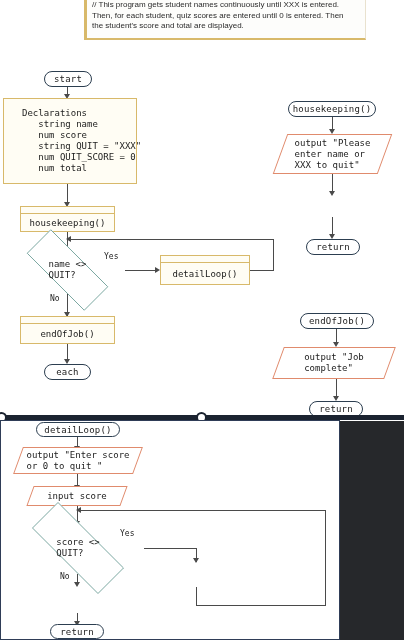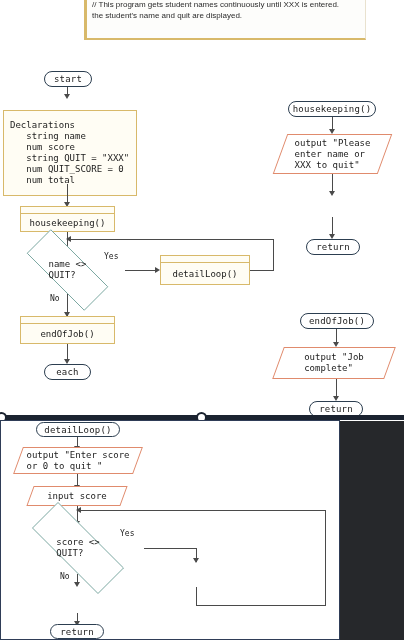--- a/index.html
+++ b/index.html
@@ -79,29 +79,30 @@
           background:#ffffff;border:2px solid #1b2330;box-sizing:border-box;}
   .panel{position:absolute;background:#ffffff;border:1px solid #2f3d57;box-sizing:border-box;}
 </style>
 </head>
 <body>
 
 <div class="stage">
 
   <div class="comment" style="left:84px;top:-4px;width:282px;height:44px;">
     <div>// This program gets student names continuously until XXX is entered.</div>
-    <div>the student's name and quit are displayed.</div>
+    <div>Then, for each student, quiz scores are entered until 0 is entered. Then</div>
+    <div>the student's score and total are displayed.</div>
   </div>
 
   <div class="node terminal" style="left:44px;top:71px;width:48px;height:16px;">start</div>
 
   <div class="line vline" style="left:67px;top:87px;height:9px;"></div>
   <div class="arrow down" style="left:64px;top:94px;"></div>
 
-  <div class="node process leftpad" style="left:3px;top:110px;width:134px;height:86px;padding-left:6px;">Declarations
+  <div class="node process leftpad" style="left:3px;top:98px;width:134px;height:86px;padding-left:18px;">Declarations
    string name
    num score
    string QUIT = "XXX"
    num QUIT_SCORE = 0
    num total</div>
 
   <div class="line vline" style="left:67px;top:184px;height:21px;"></div>
   <div class="arrow down" style="left:64px;top:202px;"></div>
 
   <div class="module" style="left:20px;top:206px;width:95px;height:26px;">

